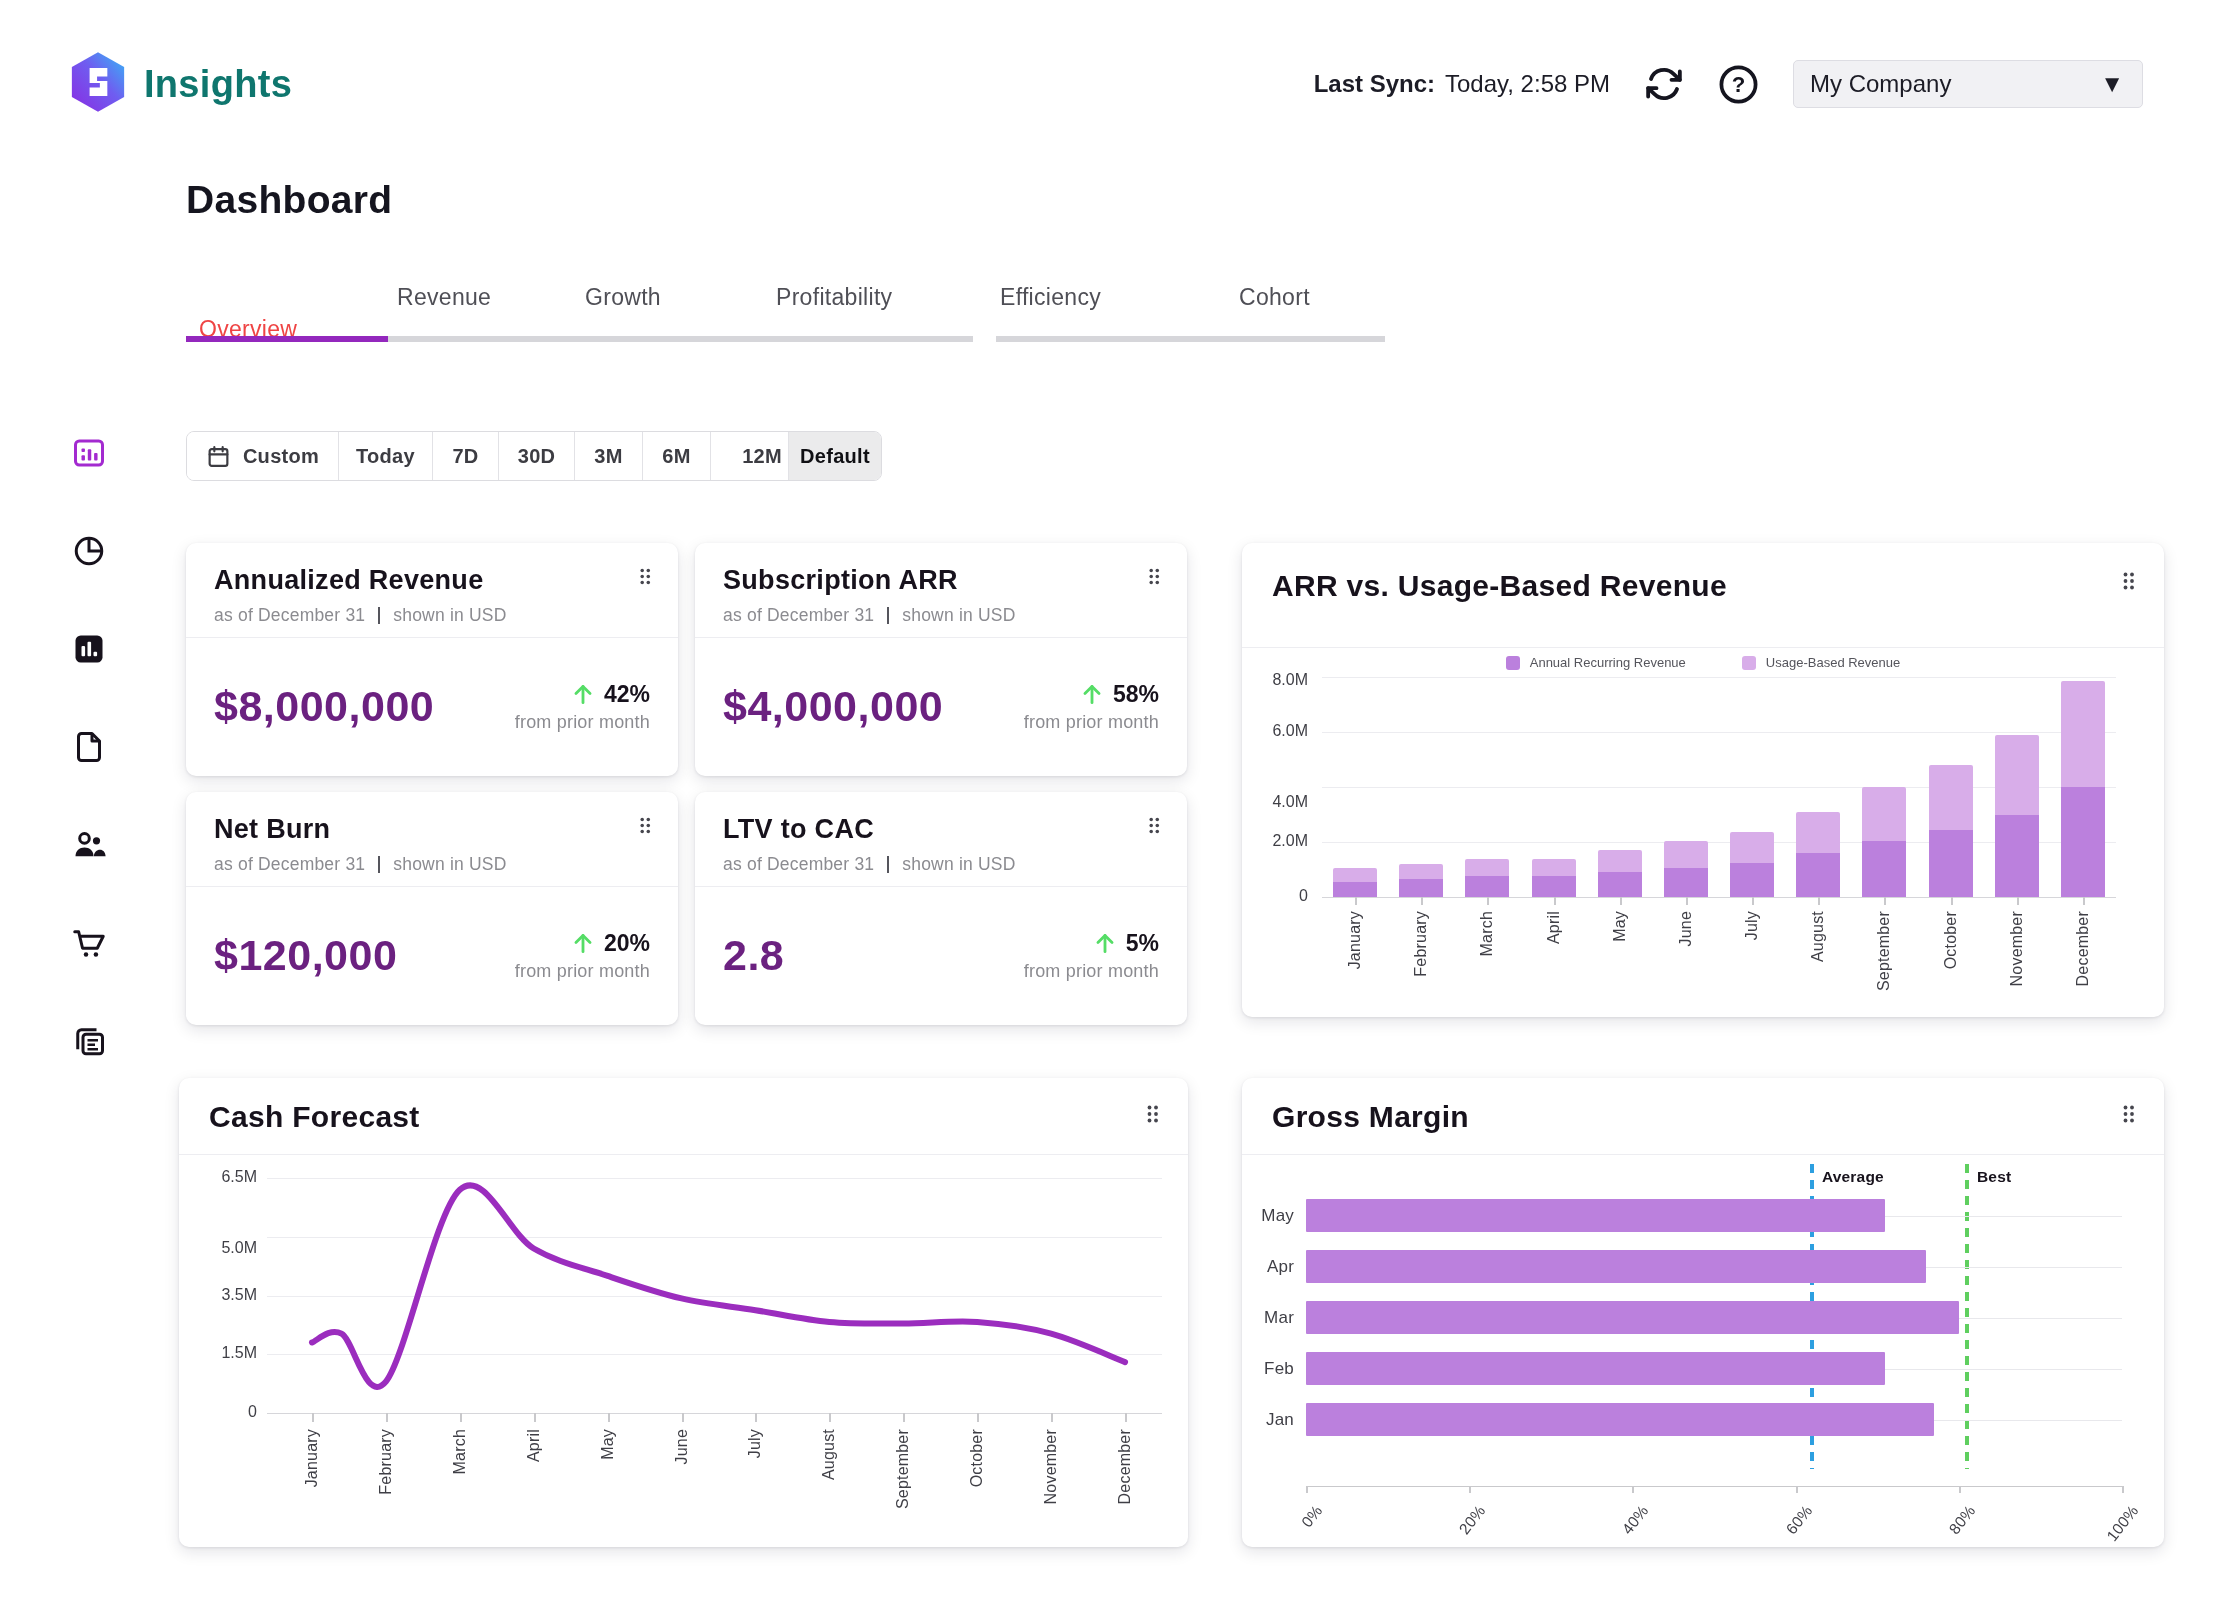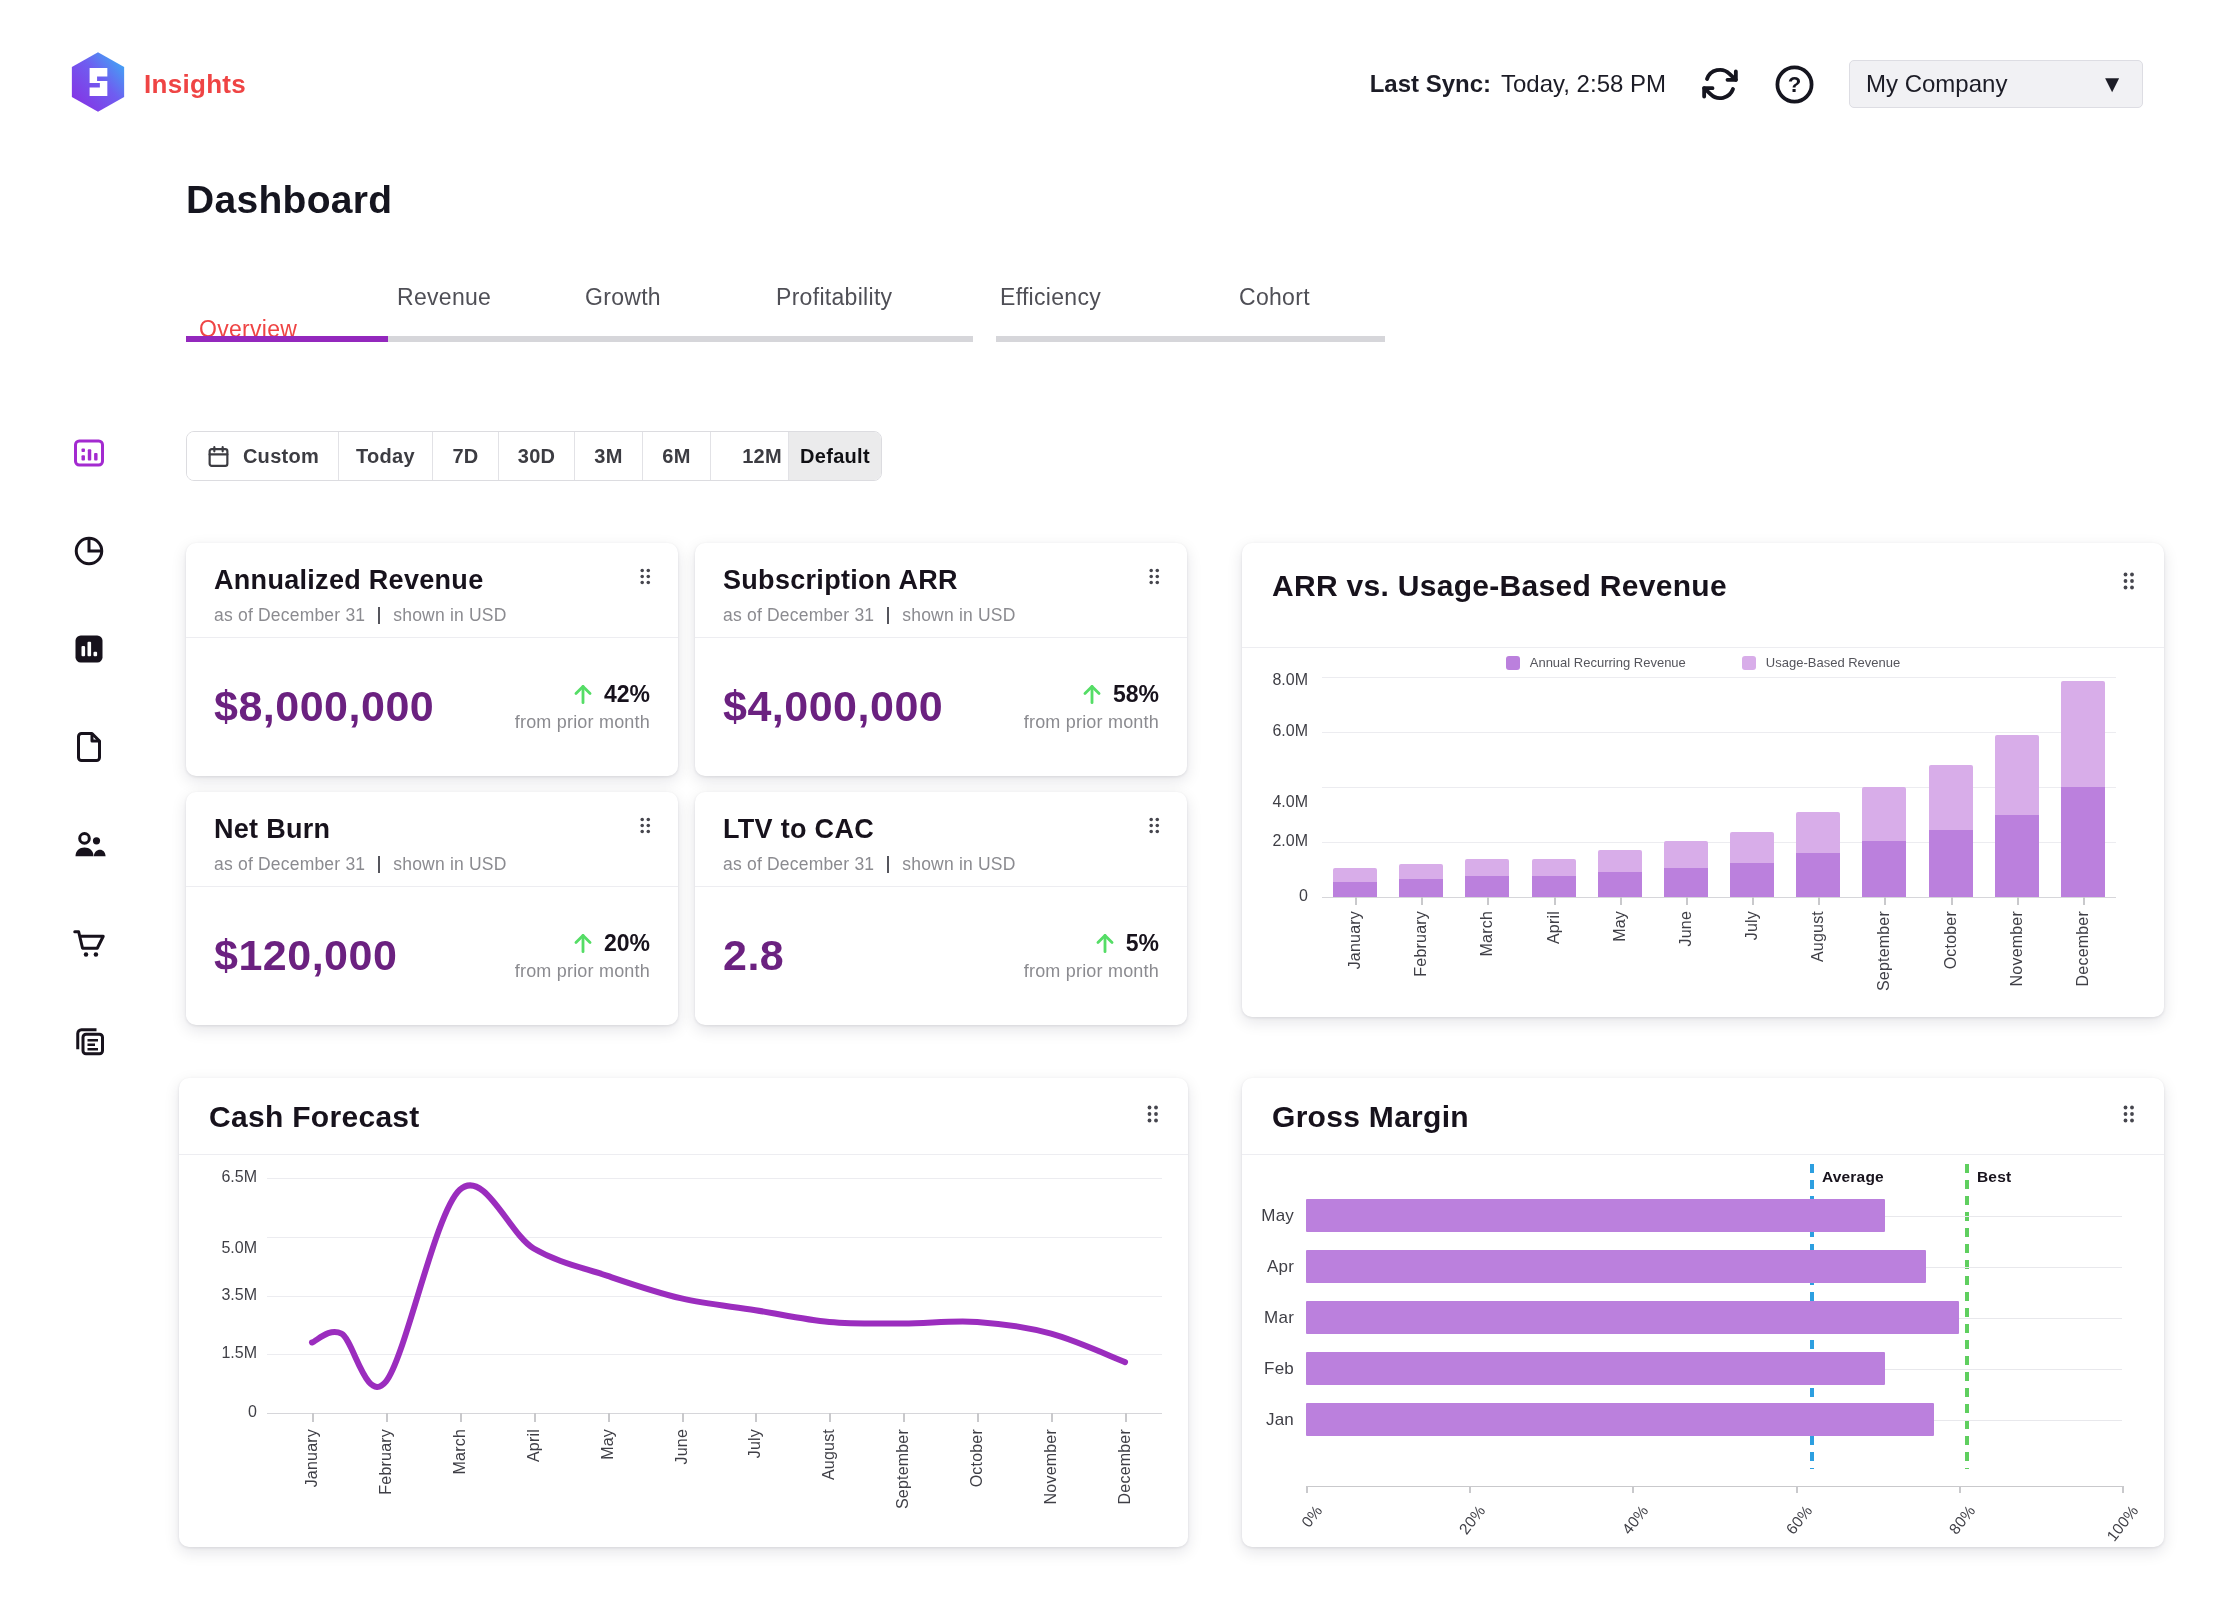--- a/index.html
+++ b/index.html
@@ -5,26 +5,26 @@
   html,body{margin:0;padding:0;}
   body{
     width:2225px;height:1614px;position:relative;background:#ffffff;
     font-family:"Liberation Sans","DejaVu Sans",sans-serif;color:#17121c;overflow:hidden;
   }
   .app{position:absolute;inset:0;background:#fff;}
 
   
   .hdr{position:absolute;left:70px;right:82px;top:52px;height:64px;display:flex;justify-content:space-between;align-items:center;}
   .brand{display:flex;align-items:center;gap:18px;}
-  .app-name{font-size:26px;font-weight:700;letter-spacing:.3px;color:#ef4444;}
+  .app-name{font-size:38px;font-weight:700;letter-spacing:.3px;color:#0f766e;}
   .hdr-right{display:flex;align-items:center;gap:34px;}
   .sync{font-size:24px;color:#1c1c26;white-space:nowrap;}
   .sync b{font-weight:700;margin-right:10px;}
   .icon-btn{background:none;border:none;padding:0;cursor:pointer;display:flex;align-items:center;}
-  .company-select{width:294px;height:48px;background:#f1f1f4;border:1px solid #dddde3;border-radius:5px;
+  .company-select{width:350px;height:48px;background:#f1f1f4;border:1px solid #dddde3;border-radius:5px;
     display:flex;align-items:center;justify-content:space-between;padding:0 18px 0 16px;box-sizing:border-box;cursor:pointer;}
   .company-select span{font-size:24px;color:#1c1c26;}
   .caret{font-size:20px;color:#15151f;}
 
   
   .page-title{position:absolute;left:186px;top:178px;font-size:39px;font-weight:700;letter-spacing:.3px;color:#15151f;}
   .tab{position:absolute;top:284px;font-size:23px;font-weight:500;color:#4f4f56;cursor:pointer;white-space:nowrap;letter-spacing:.3px;}
   .tab.active{color:#ef4444;font-weight:400;margin-top:32px;}
   .tab-underline{position:absolute;height:6px;top:336px;}
   .tab-underline.purple{background:#9328bd;}

